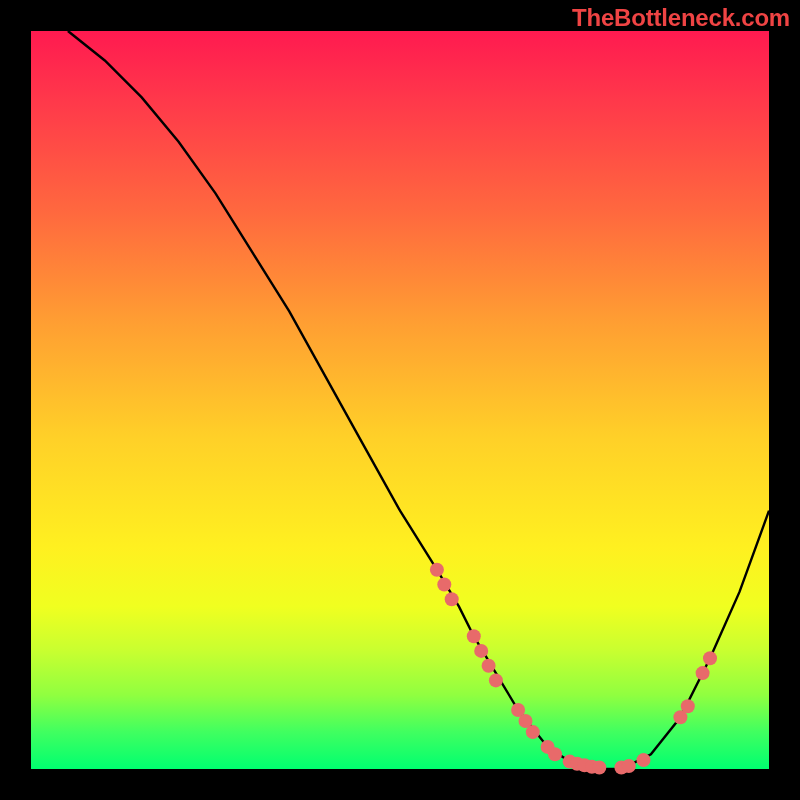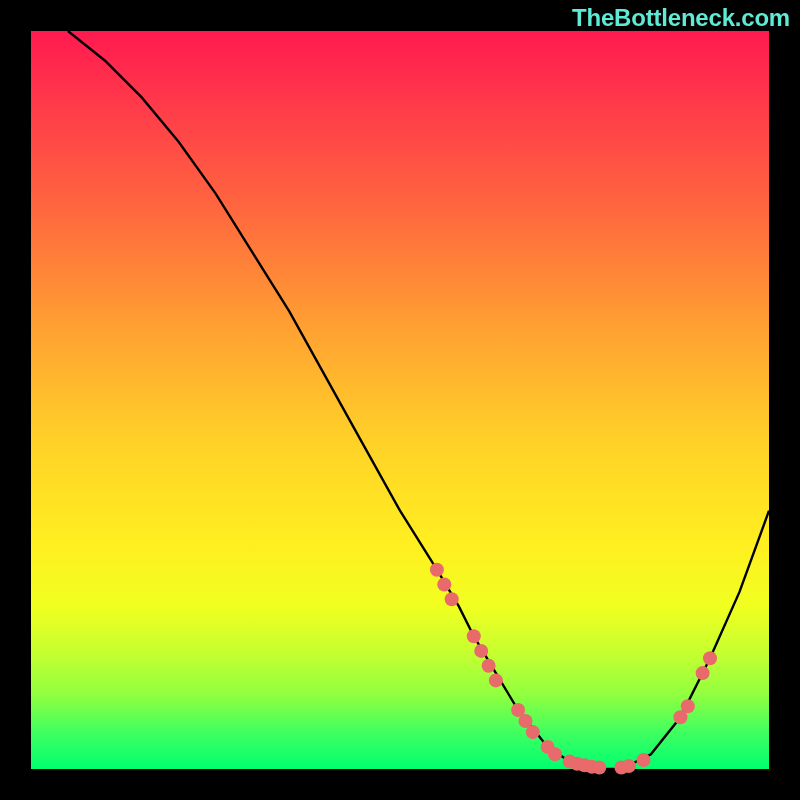--- a/index.html
+++ b/index.html
@@ -38,21 +38,21 @@
       #c8ff30 84%,
       #90ff40 90%,
       #40ff60 95%,
       #00ff70 100%
     );
   }
   .watermark {
     position: absolute;
     top: 4px;
     right: 10px;
-    color: #5eead4;
+    color: #ef4444;
     font-size: 24px;
     font-weight: 600;
     letter-spacing: -0.2px;
   }
   svg.curve {
     position: absolute;
     left: 0;
     top: 0;
     width: 738px;
     height: 738px;

